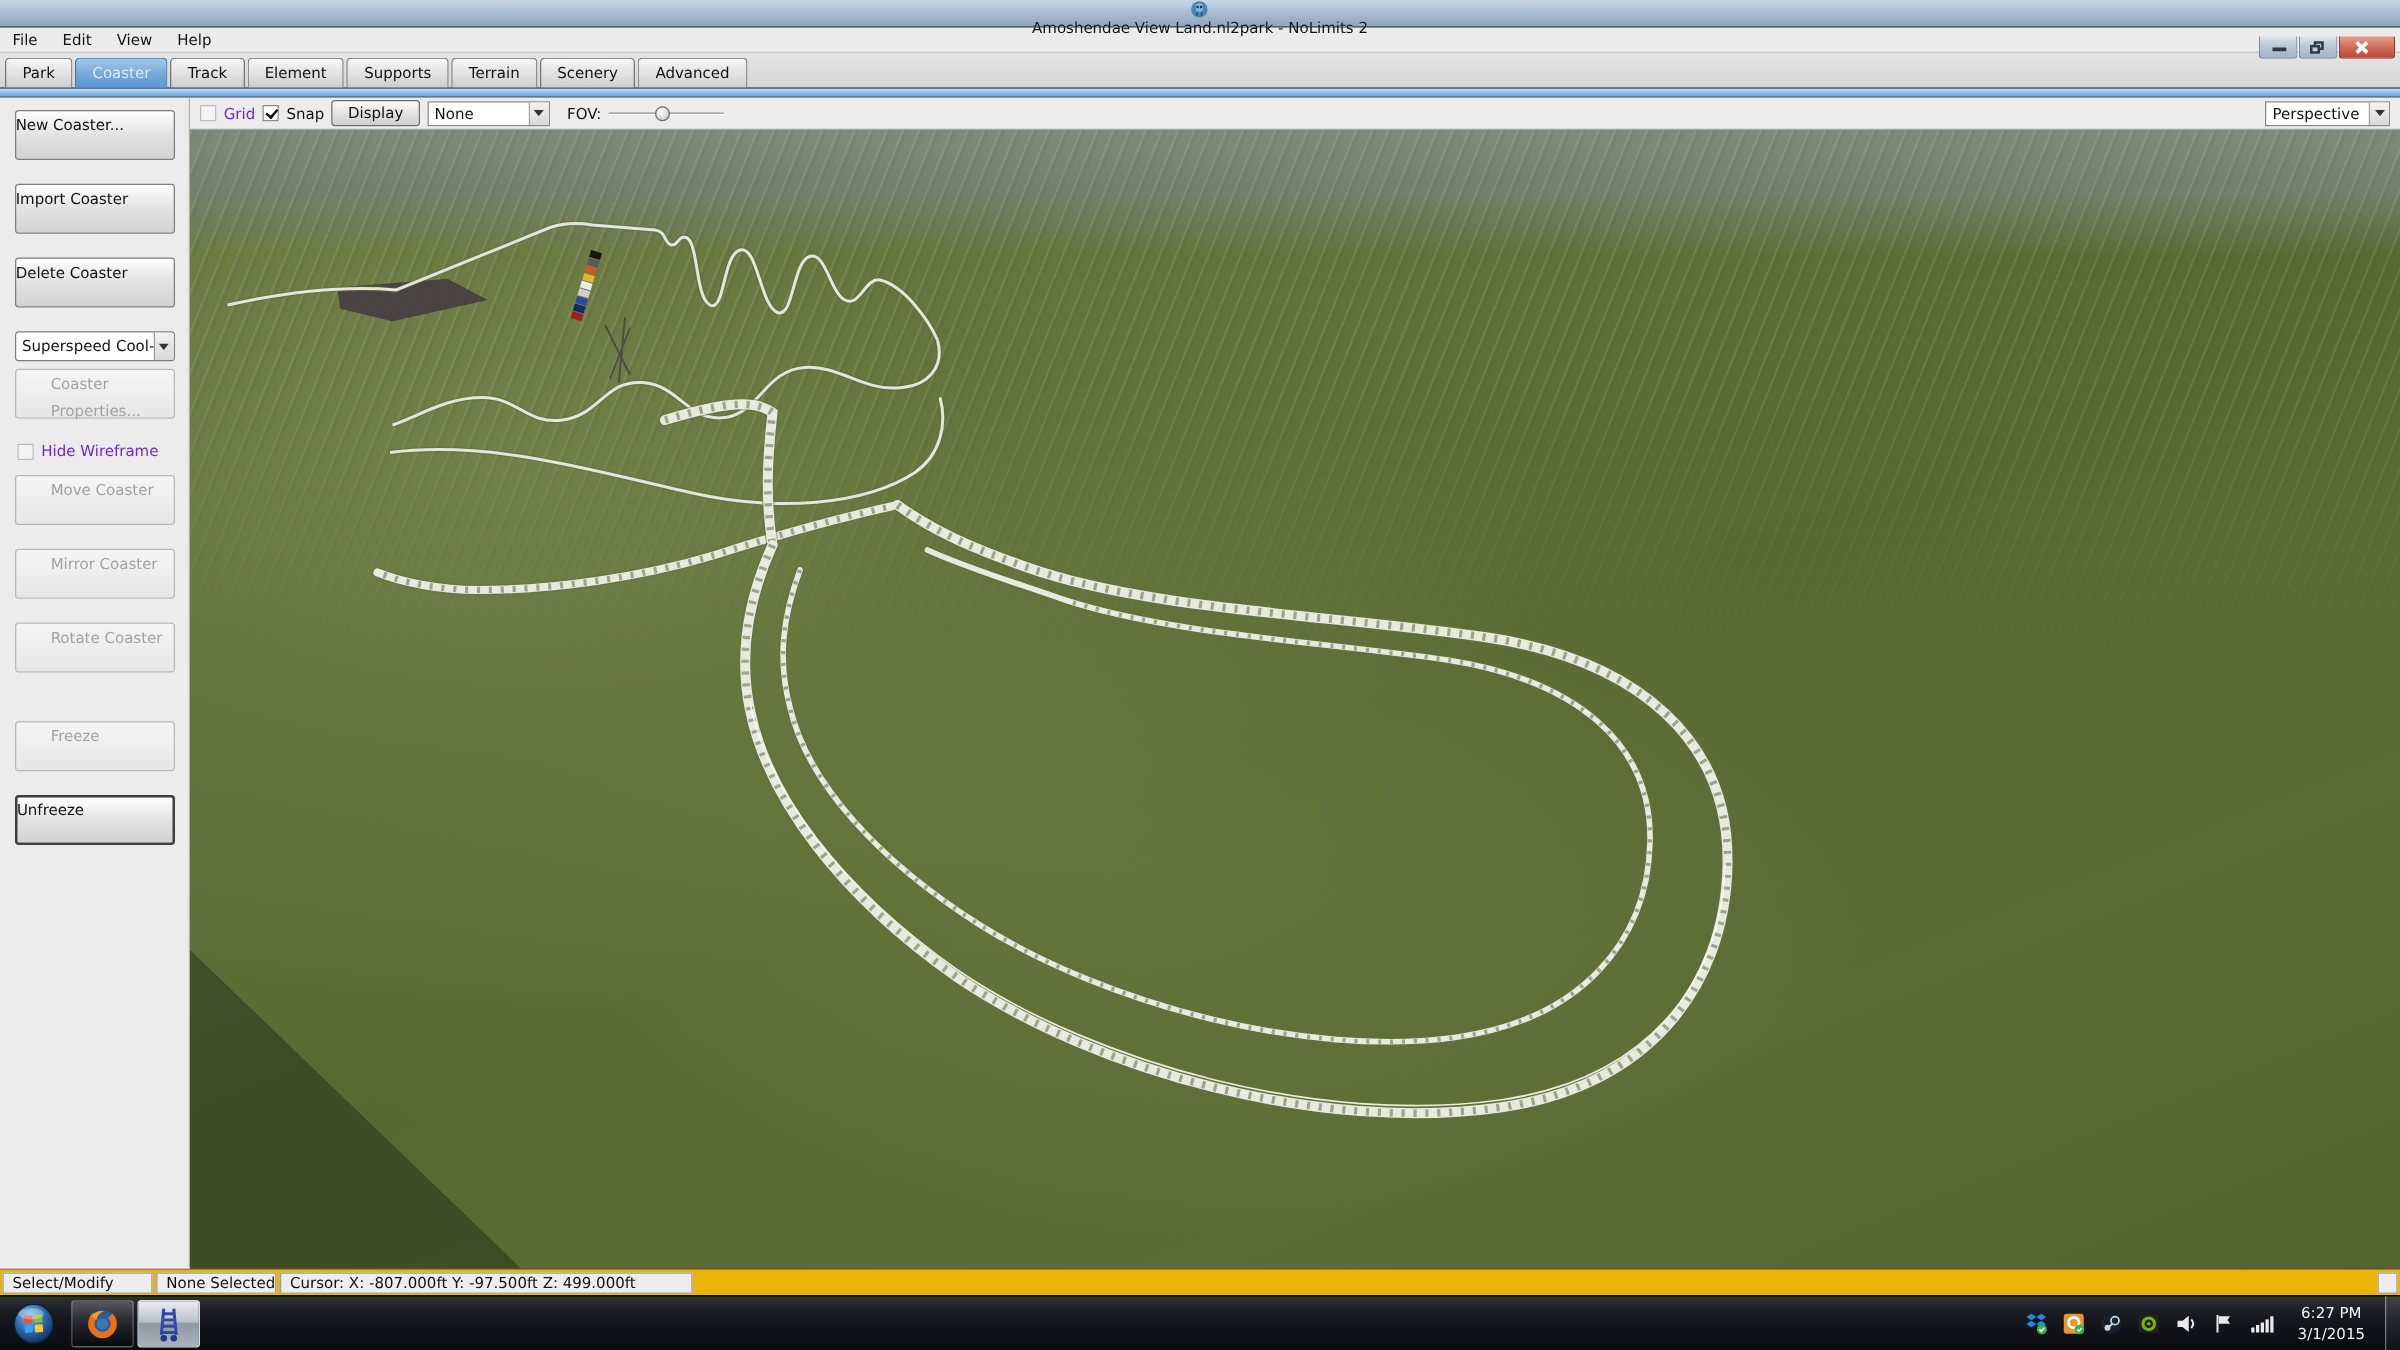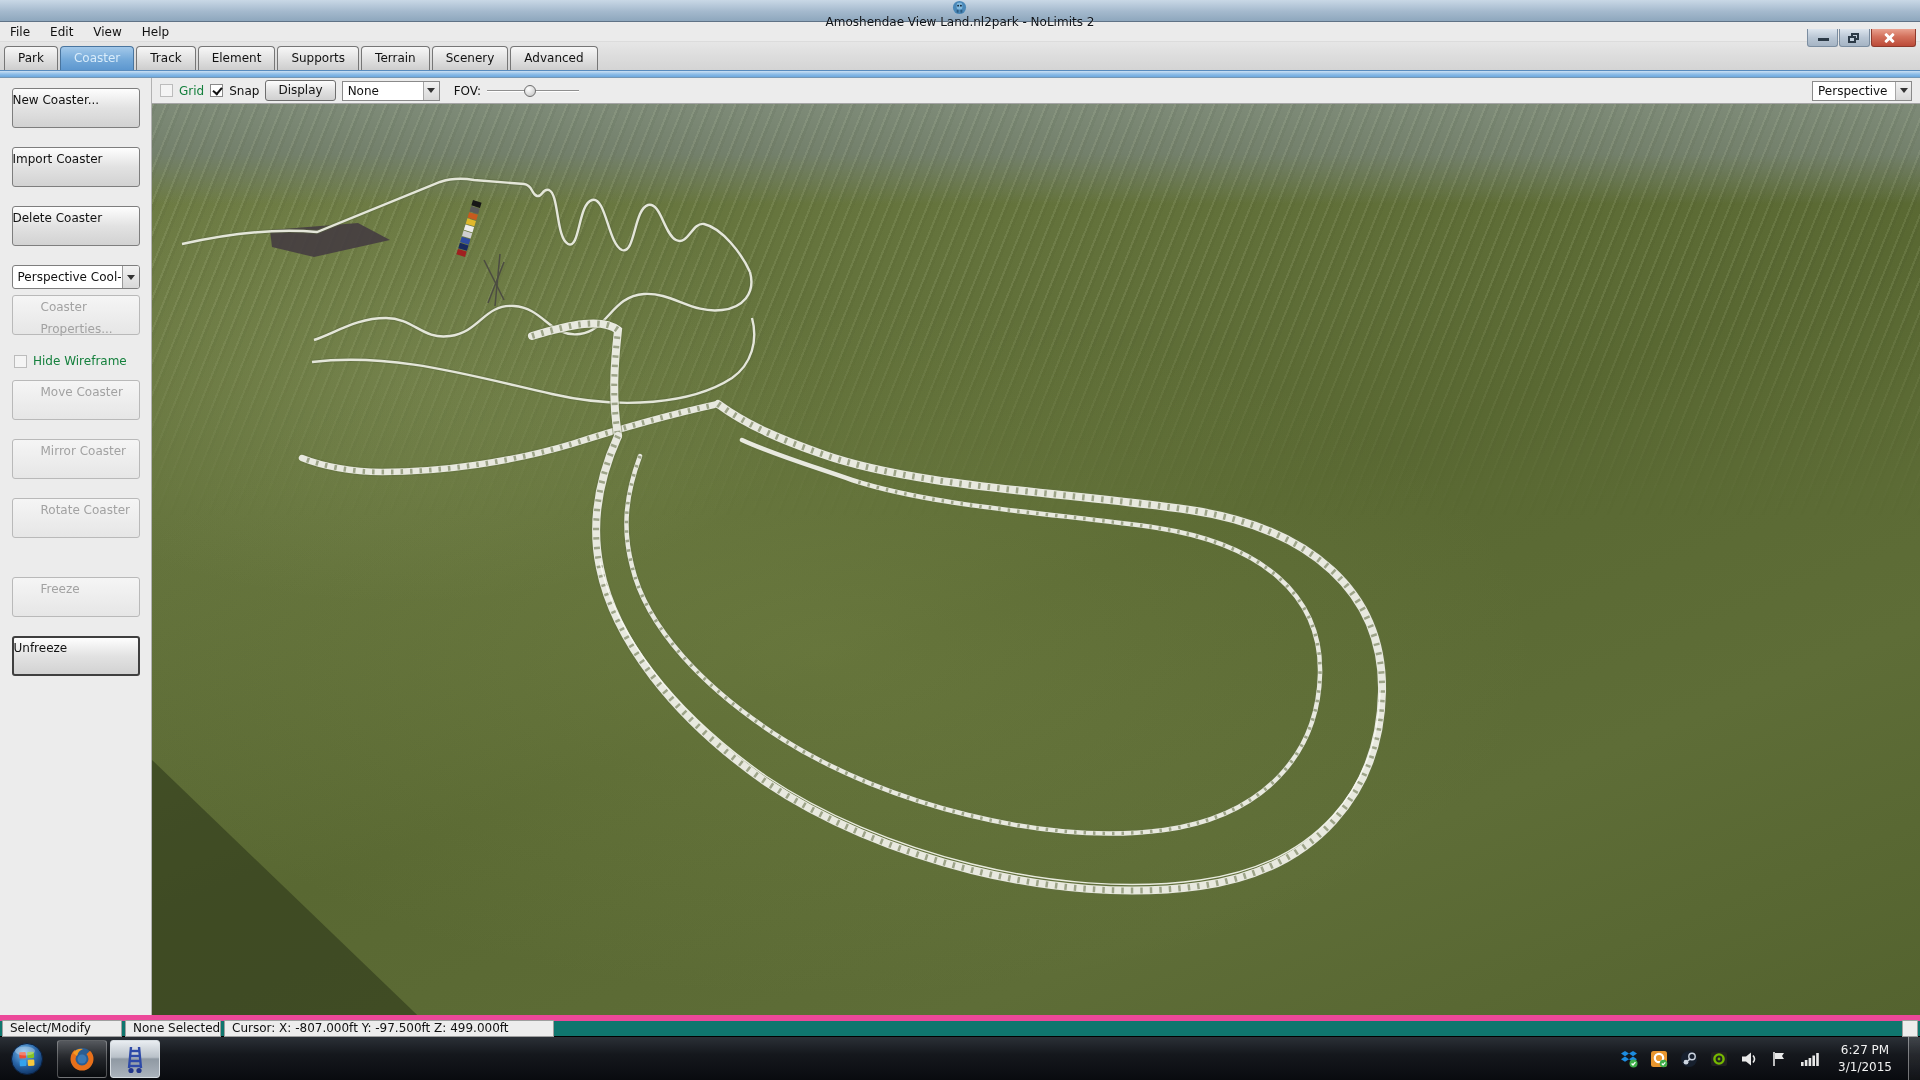--- a/index.html
+++ b/index.html
@@ -48,21 +48,21 @@
   .combo .val { flex:1; padding-left:5px; white-space:nowrap; }
   .combo .arrowbox { width:17px; align-self:stretch; border-left:1px solid #9a9a9a;
     background:linear-gradient(#f2f2f2,#d8d8d8); display:flex; align-items:center; justify-content:center; }
   .tri { width:0; height:0; border:4px solid transparent; border-top:5px solid #333; margin-top:4px; }
   .cbrow { display:flex; align-items:center; gap:6px; margin:8px 0 12px 14px; }
   .cb { width:13px; height:13px; border:1px solid #8a8a8a; background:#fff; position:relative; flex:0 0 auto; }
   .cb.disabled { border-color:#bcbcbc; background:#f4f4f4; }
   .cb.checked::after { content:""; position:absolute; left:2px; top:2px; width:7px; height:4px;
     border-left:2px solid #101010; border-bottom:2px solid #101010; transform:rotate(-50deg); }
   .gaplg { height:20px; }
-  .disabledtext { color:#15803d; }
+  .disabledtext { color:#6d28d9; }
 
   #rightcol { flex:1; display:flex; flex-direction:column; min-width:0; }
 
   
   #toolbar { height:26px; background:#ececec; border-bottom:1px solid #a5a5a5;
     display:flex; align-items:center; padding:0 8px; gap:6px; }
   #display-btn { padding:2px 12px 3px; border:1px solid #6e6e6e; border-radius:3px;
     background:linear-gradient(#fdfdfd,#e0e0e0 55%,#d0d0d0); }
   .tselect { width:98px; height:20px; border:1px solid #8a8a8a; background:#fff; display:flex; align-items:center; }
   .tselect .val { flex:1; padding-left:5px; }
@@ -95,21 +95,21 @@
 
   .tr-shadow { fill:none; stroke:#62703f; stroke-opacity:.5; }
   .tr-wide   { fill:none; stroke:#e8e9df; stroke-linecap:round; }
   .tr-ties   { fill:none; stroke:#8f9879; stroke-opacity:.85; stroke-dasharray:2.5 7; }
   .tr-thin   { fill:none; stroke:#e4e6d9; stroke-width:2.4; }
   .tr-thinsh { fill:none; stroke:#5c6840; stroke-width:4.5; stroke-opacity:.45; }
   .tr-rail   { fill:none; stroke:#f7f8f1; stroke-width:1.4; stroke-opacity:.9; }
   .supportline { stroke:#4c4c42; stroke-width:1.5; }
 
   
-  #statusbar { height:21px; background:#0f766e; border-top:6px solid #ec4899;
+  #statusbar { height:21px; background:#eab308; border-top:1px solid #ec4899;
     display:flex; align-items:center; padding-left:2px; gap:3px; }
   .scell { height:17px; line-height:15px; padding:0 7px; border:1px solid #9f9f9f; background:#ededed; white-space:nowrap; }
   #scell-mode { width:120px; } #scell-sel { width:96px; } #scell-cursor { width:330px; }
   #statusbar .sspacer { flex:1; }
   #scell-end { width:12px; margin-right:2px; }
 
   
   #taskbar { height:44px; background:linear-gradient(#2b3037,#15181d 40%,#090b0f);
     border-top:1px solid #000; display:flex; align-items:center; }
   #startbtn { width:54px; height:44px; display:flex; align-items:center; justify-content:center; }
@@ -169,21 +169,21 @@
   <span class="tab">Advanced</span>
 </div>
 <div id="bluestrip"></div>
 
 <div id="mainrow">
   <div id="sidebar">
     <div class="sbtn">New Coaster...</div>
     <div class="sbtn">Import Coaster</div>
     <div class="sbtn">Delete Coaster</div>
     <div class="combo">
-      <span class="val">Perspective Cool-</span>
+      <span class="val">Superspeed Cool-</span>
       <span class="arrowbox">
           <span class="tri"></span>
         </span>
     </div>
     <div class="sbtn disabled">Coaster Properties...</div>
     <div class="cbrow">
       <span class="cb disabled"></span>
       <span class="disabledtext">Hide Wireframe</span>
     </div>
     <div class="sbtn disabled">Move Coaster</div>

